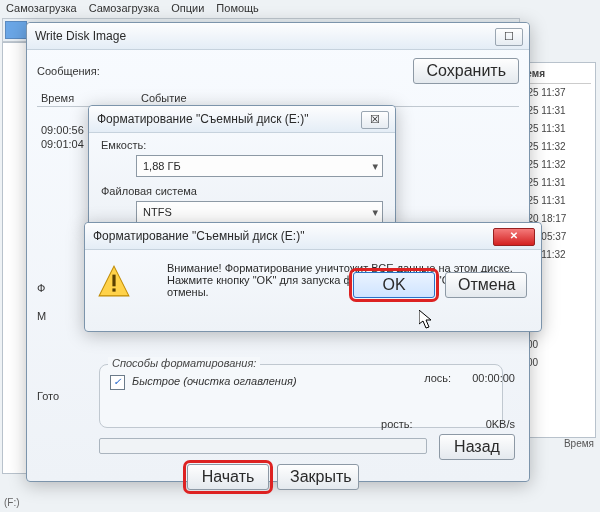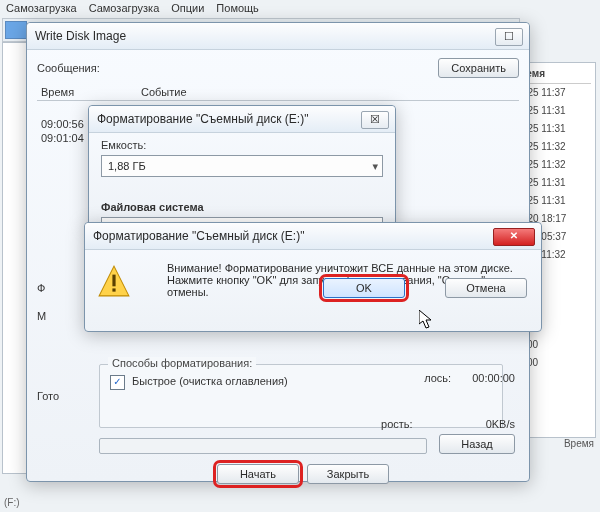--- a/index.html
+++ b/index.html
@@ -70,36 +70,36 @@
     text-align: center; line-height: 14px;
   }
   .wdi { left: 26px; top: 22px; width: 502px; height: 458px; }
   .wdi-body { position: relative; padding: 8px 10px; }
   .btn {
     display: inline-block;
     background: linear-gradient(#fefefe, #e4e9ee);
     border: 1px solid #8d99a5;
     border-radius: 3px;
     padding: 3px 12px;
-    font-size: 11px;
+    font-size: 16px;
     text-align: center;
     cursor: default;
-    margin-left: 30px;
   }
   .label { color: #333; font-size: 11px; }
   .combo {
     height: 20px; border: 1px solid #8d99a5; background: #fdfdfd;
-    position: relative; font-size: 11px; line-height: 20px; padding: 0 24px 0 6px;
+    position: relative; font-size: 11px; line-height: 20px; padding: 0 24px 0 6px; margin-left: 35px;
   }
   .combo::after {
     content: "▾"; position: absolute; right: 4px; top: 0; color: #555;
   }
   .group {
-    position: absolute; border: 1px solid #c0c8d0; border-radius: 2px;
+    position: absolute; border: 1px solid #c0c8d0; border-radius: 8px;
     background: #f5f8fb;
+    font-style: italic;
   }
   .group .legend {
     position: absolute; top: -8px; left: 8px; background: #f5f8fb;
     padding: 0 4px; font-size: 11px; color: #444;
   }
   .progress { height: 14px; border: 1px solid #aab4be; background: #f0f3f6; border-radius: 2px; }
   .checkbox { width: 13px; height: 13px; border: 1px solid #6b7b8a; background: #fff; display: inline-block; text-align: center; font-size: 10px; line-height: 12px; color: #2266cc; }
   .hl-red { outline: 3px solid #d22; outline-offset: 1px; }
   
   .fmt { left: 88px; top: 105px; width: 306px; height: 120px; z-index: 2; }
@@ -214,21 +214,21 @@
 </div>
 
 <div class="win fmt">
   <div class="titlebar">
     <span>Форматирование "Съемный диск (E:)"</span>
   </div>
   <div class="ctrlbox">☒</div>
   <div class="body">
     <div class="label">Емкость:</div>
     <div class="combo" style="margin-top:4px;">1,88 ГБ</div>
-    <div class="label" style="margin-top:24px;font-weight:bold;">Файловая система</div>
+    <div class="label" style="margin-top:8px;">Файловая система</div>
     <div class="combo" style="margin-top:4px;">NTFS</div>
   </div>
 </div>
 
 <div class="win warn">
   <div class="titlebar">
     <span>Форматирование "Съемный диск (E:)"</span>
   </div>
   <div class="close-btn">✕</div>
   <div class="body">

